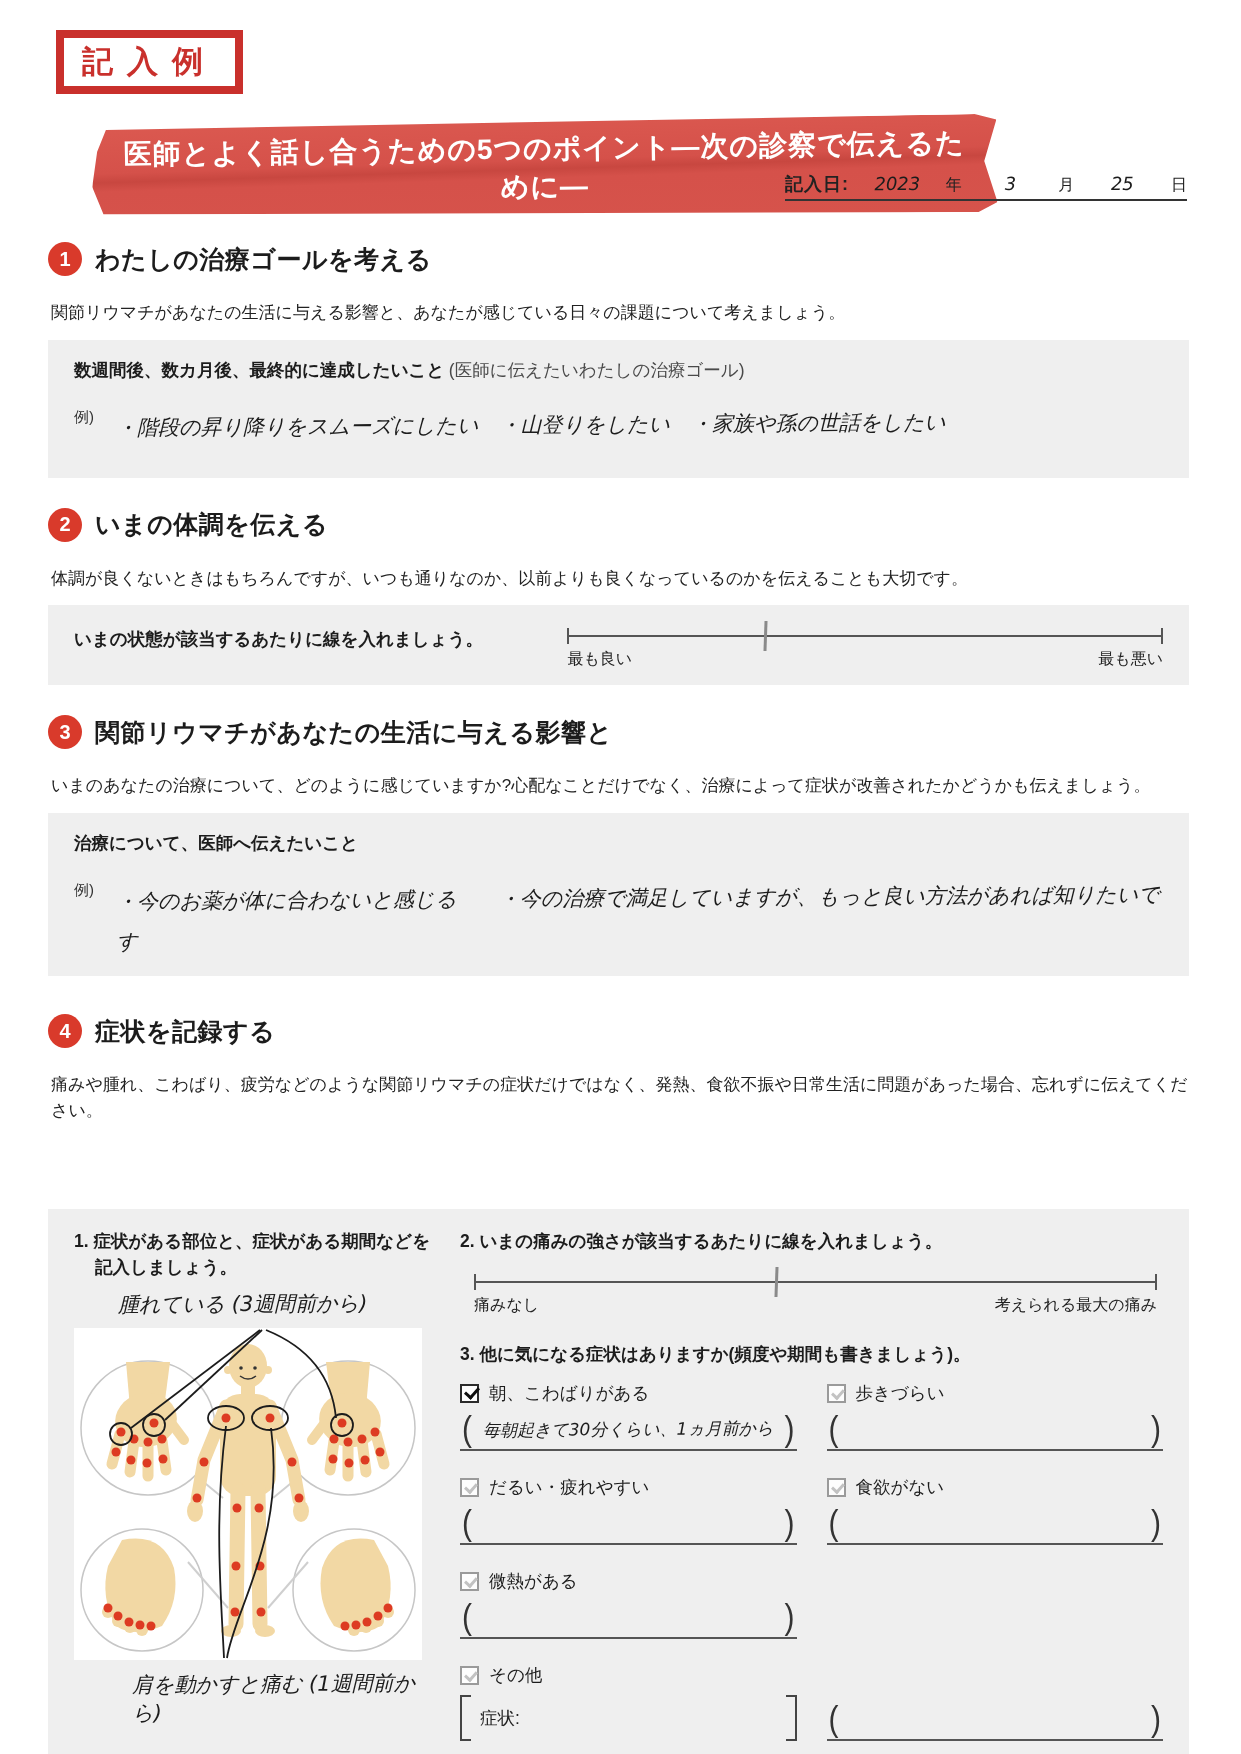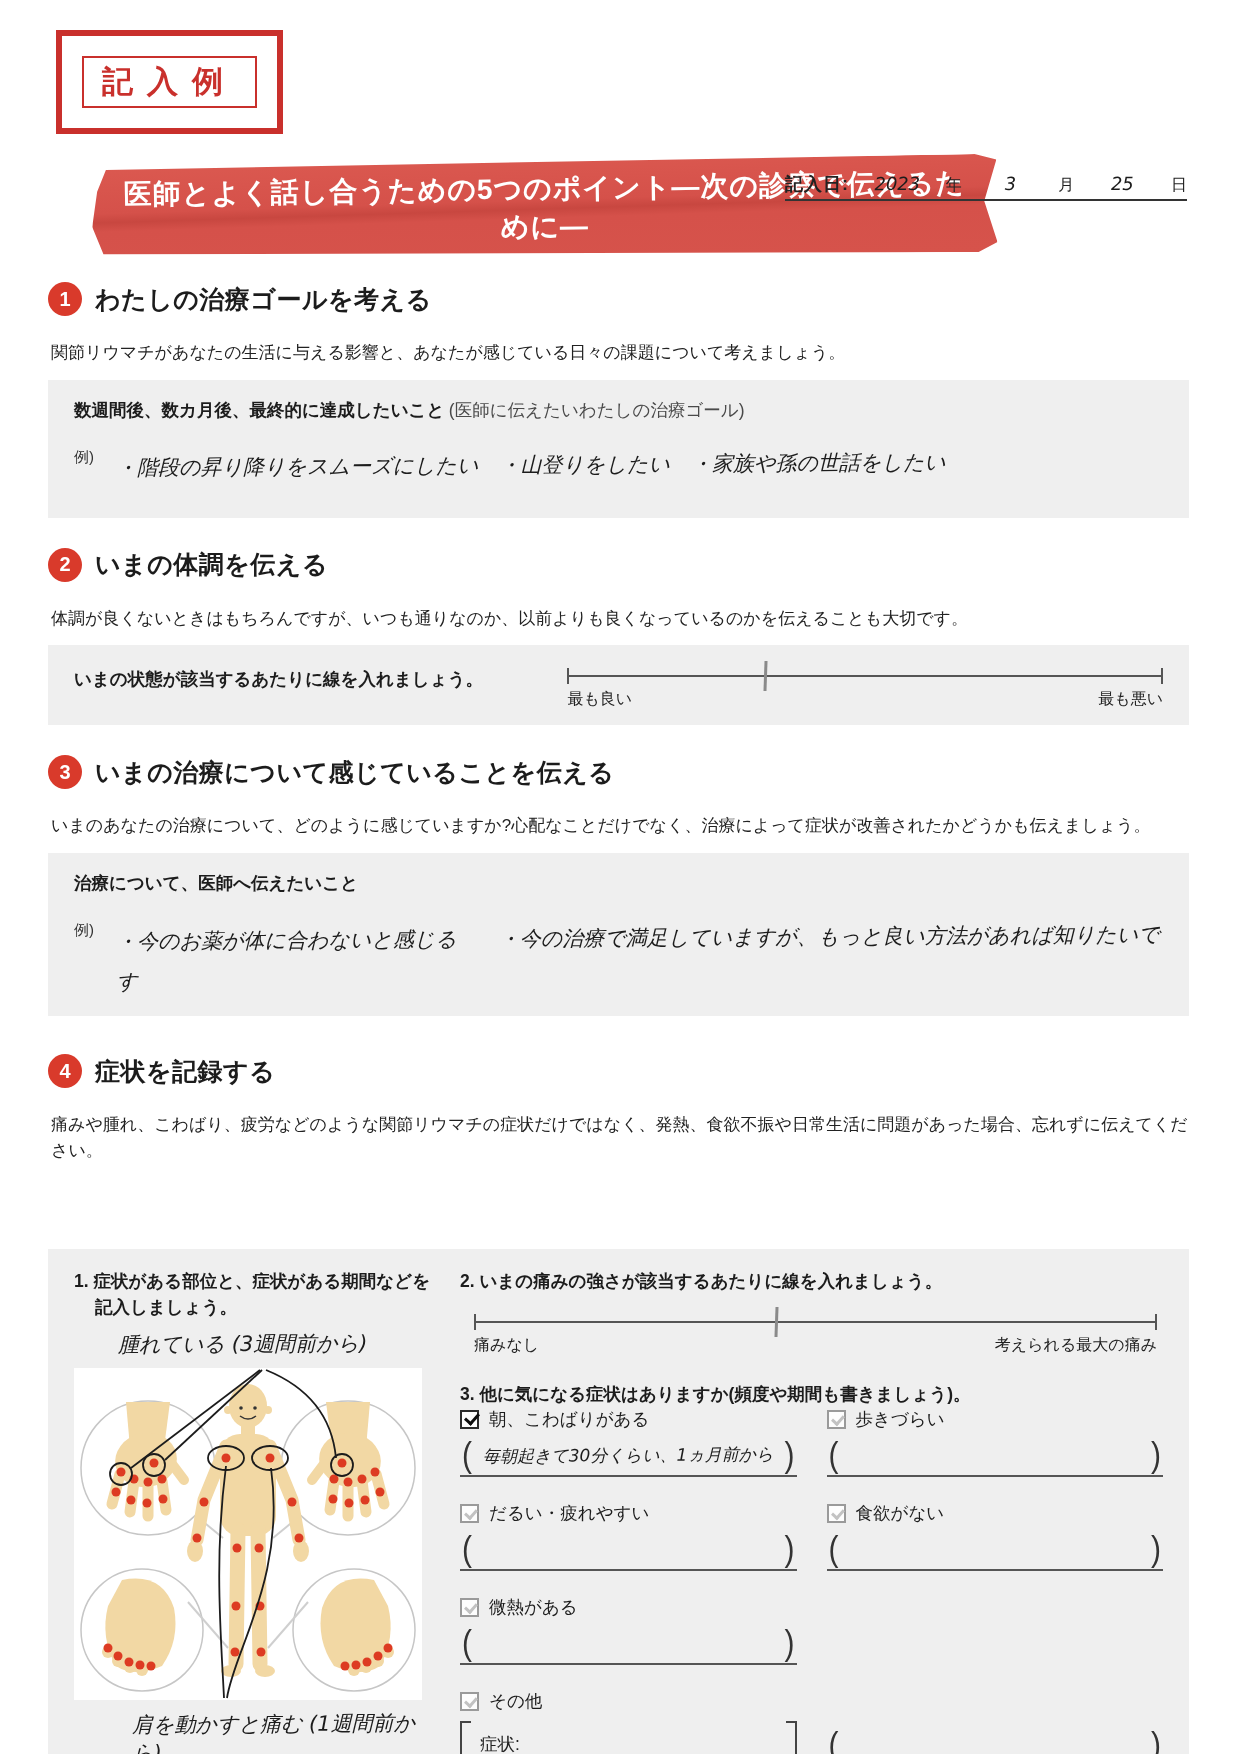--- a/index.html
+++ b/index.html
@@ -3,21 +3,21 @@
 <meta charset="utf-8">
 <style>
   * { margin:0; padding:0; box-sizing:border-box; }
   body { background:#fff; }
   .page {
     width:1241px; min-height:1754px; background:#fff; position:relative;
     font-family:"Liberation Sans", sans-serif; color:#222;
     padding:30px 52px 40px 48px;
   }
   
-  .stamp { display:inline-block; border:6px solid #c9302c; padding:20px; margin-left:8px;font-family:Liberation Serif, serif; }
+  .stamp { display:inline-block; border:6px solid #c9302c; padding:0; margin-left:8px;font-family:Liberation Serif, serif; }
   .stamp-inner {
     border:2px solid #c9302c; padding:3px 18px;
     font-size:31px; font-weight:bold; color:#c9302c; letter-spacing:14px;
   }
   
   .banner {
     width:905px; margin:26px 0 0 44px; position:relative;
     transform:rotate(-0.8deg);
   }
   .banner-bg {
@@ -76,21 +76,21 @@
   .gbox.sym { display:flex; gap:26px; padding:20px 26px 24px; }
   .sym-left { width:360px; flex:none; }
   .sym-right { flex:1; }
   .q-label { font-size:17.5px; font-weight:bold; color:#1c1c1c; line-height:1.45; }
   .q-indent { padding-left:21px; }
   .anno { font-size:21px; margin:10px 0 8px 44px; }
   .anno-bottom { margin:10px 0 0 58px; }
   .diagram-box { background:#fff; width:348px; height:332px; margin-top:2px; }
   .pain-scale { margin:16px 6px 0 14px; }
   .q3 { margin-top:26px; }
-  .chk-grid { display:grid; grid-template-columns:1fr 1fr; column-gap:30px; row-gap:24px; }
+  .chk-grid { display:grid; grid-template-columns:1fr 1fr; column-gap:30px; row-gap:24px; margin-top:14px; }
   .chk-row { display:flex; align-items:center; gap:10px; font-size:17.5px; color:#1c1c1c; }
   .chk { width:19px; height:19px; border:2px solid #9a9a9a; background:#fdfdfd; position:relative; flex:none; }
   .chk::after {
     content:""; position:absolute; left:3px; top:3px; width:9px; height:5px;
     border-left:3px solid #c2c2c2; border-bottom:3px solid #c2c2c2; transform:rotate(-48deg);
   }
   .chk.checked { border-color:#2b2b2b; }
   .chk.checked::after { border-color:#0e0e0e; width:11px; height:6px; left:3px; top:1px; }
   .answer {
     display:flex; justify-content:space-between; align-items:center;
@@ -174,21 +174,21 @@
           <span>最も悪い</span>
         </div>
       </div>
     </div>
   </div>
 
   
   <div class="section">
     <div class="sec-head">
       <div class="sec-num">3</div>
-      <div class="sec-title">いまの治療について感じていることを伝える</div>
+      <div class="sec-title">関節リウマチがあなたの生活に与える影響と</div>
     </div>
     <div class="sec-desc">
       <div>いまのあなたの治療について、どのように感じていますか?心配なことだけでなく、治療によって症状が改善されたかどうかも伝えましょう。</div>
     </div>
     <div class="gbox" style="min-height:124px;">
       <div class="gbox-label">治療について、医師へ伝えたいこと</div>
       <div class="example-row">
         <span class="example-label">例)</span>
         <span class="example-text handw">・今のお薬が体に合わないと感じる　　・今の治療で満足していますが、もっと良い方法があれば知りたいです</span>
       </div>

